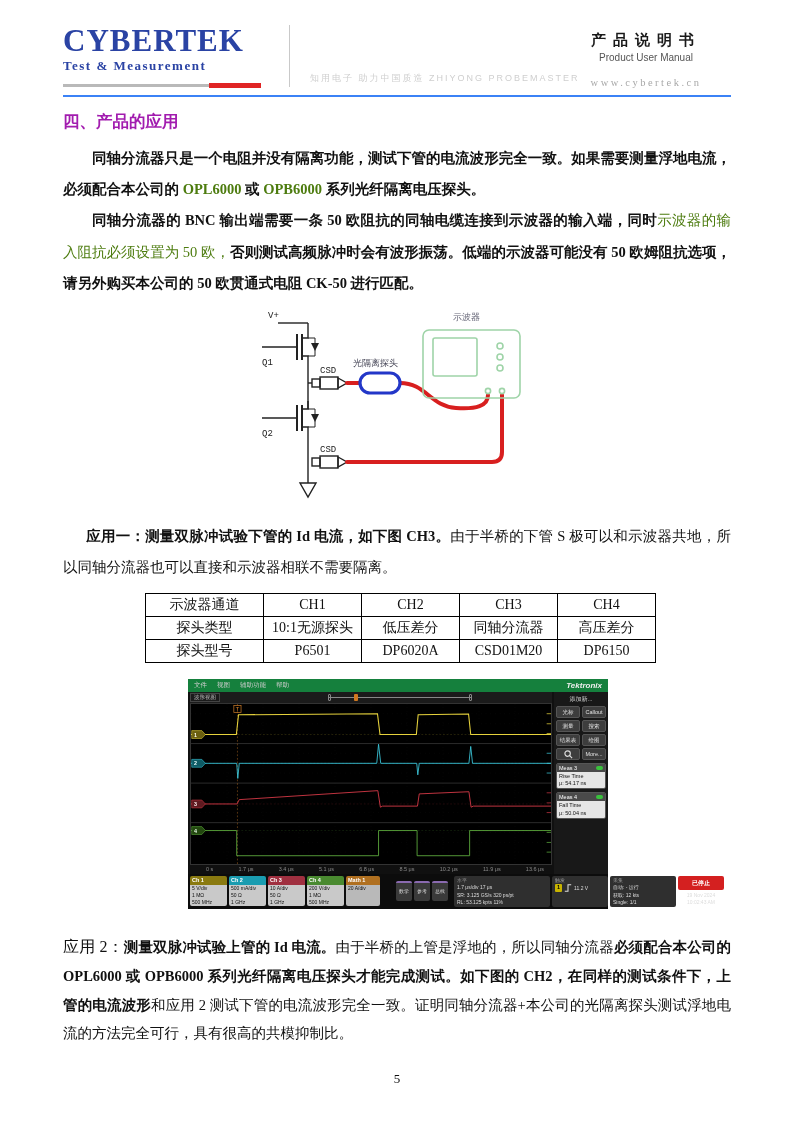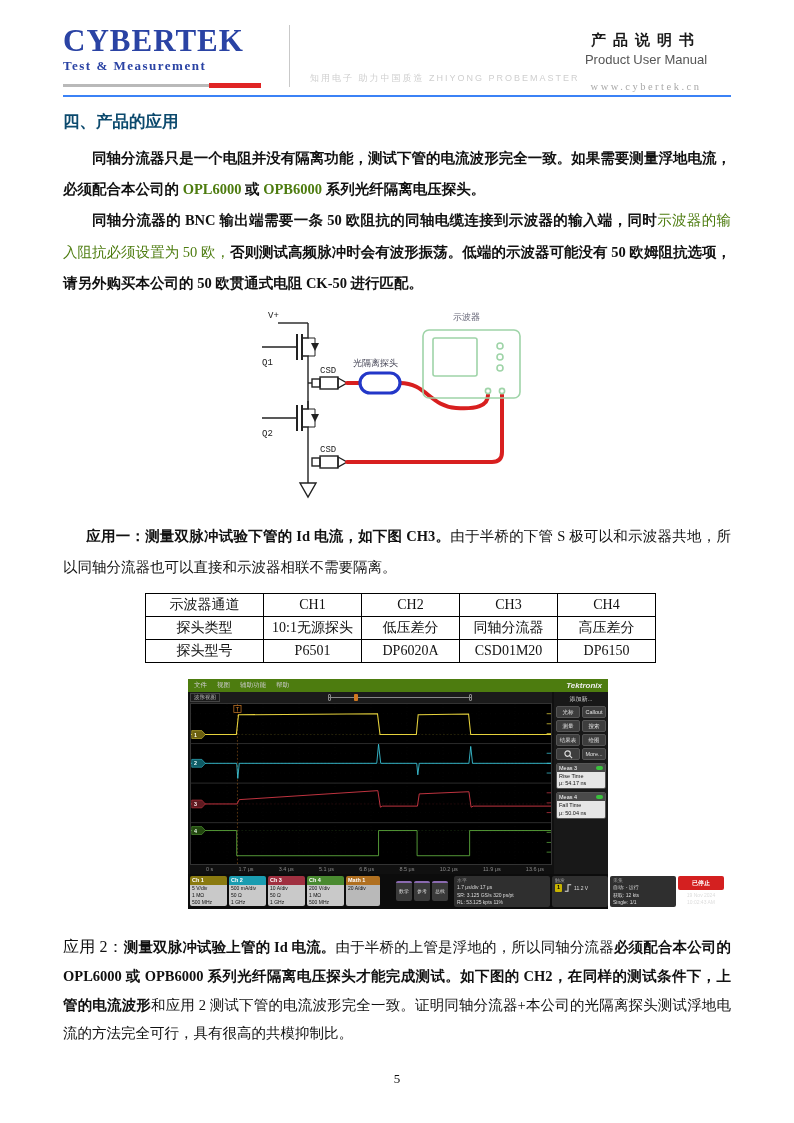--- a/index.html
+++ b/index.html
@@ -11,43 +11,43 @@
   .logo-blk { width:212px; position:relative; }
   .logo-title { font-family:"Liberation Serif", serif; font-weight:bold; font-size:31px; color:#2a43a4; letter-spacing:1px; line-height:1; }
   .logo-sub { font-family:"Liberation Serif", serif; font-weight:bold; font-size:13px; color:#2a43a4; letter-spacing:1.5px; margin-top:2px; }
   .logo-rule { position:absolute; bottom:8px; left:0; width:198px; height:3px; background:#b9b9b9; }
   .logo-rule-red { position:absolute; right:0; top:-1px; width:52px; height:5px; background:#e02424; }
   .hdr-vline { width:1px; background:#c9c9c9; margin:0 14px; height:62px; align-self:flex-start; }
   .hdr-mid { flex:1; position:relative; }
   .watermark { position:absolute; bottom:10px; left:6px; font-family:"Liberation Sans", sans-serif; font-size:9px; color:#cfcfcf; letter-spacing:2px; white-space:nowrap; }
   .hdr-right { width:170px; text-align:center; padding-top:6px; }
   .doc-title-cn { font-weight:bold; font-size:15px; letter-spacing:7px; color:#1a1a1a; white-space:nowrap; }
-  .doc-title-en { font-family:"Liberation Sans", sans-serif; font-size:13px; color:#555; margin-top:2px; }
+  .doc-title-en { font-family:"Liberation Sans", sans-serif; font-size:10px; color:#555; margin-top:2px; }
   .website { font-family:Liberation Serif, serif; font-size:10.5px; color:#a8a8a8; letter-spacing:2.5px; margin-top:14px; white-space:nowrap; }
 
   
-  h2.sec { font-size:16.5px; margin:14px 0 10px; color:#0c4a6e; }
+  h2.sec { font-size:16.5px; margin:14px 0 10px; color:#a21caf; }
   p.bodyp { font-size:14.5px; line-height:2.15; text-align:justify; }
   .ind2 { text-indent:2em; }
   .b { font-weight:bold; }
   .blue { color:#4d7c0f; }
 
   
   figure.circ { margin:6px 0 0 137px; width:360px; height:212px; }
 
   
   table.spec { border-collapse:collapse; margin:10px 0 0 82px; font-size:14px; }
   table.spec td { border:1.2px solid #000; text-align:center; height:23px; padding:0 6px; }
   table.spec td:first-child { width:118px; }
   table.spec td { width:98px; }
 
   
   .scope { position:relative; width:420px; height:230px; margin:16px 0 0 125px; background:#101010;
            font-family:"Liberation Sans", sans-serif; color:#ccc; }
-  .sc-menu { position:absolute; top:0; left:0; right:0; height:13px; background:#4d7c0f; display:flex; align-items:center; padding:0 6px; gap:10px; font-size:6.5px; color:#ccc; }
+  .sc-menu { position:absolute; top:0; left:0; right:0; height:13px; background:#15803d; display:flex; align-items:center; padding:0 6px; gap:10px; font-size:6.5px; color:#ccc; }
   .sc-brand { margin-left:auto; font-size:8px; font-weight:bold; font-style:italic; color:#eee; }
   .sc-strip { position:absolute; top:13px; left:2px; width:362px; height:11px; display:flex; align-items:center; background:#1b1b1b; }
   .sc-tab { font-size:5.5px; color:#bbb; border:1px solid #444; padding:0 3px; margin-right:12px; line-height:7px; }
   .sc-slider { position:relative; flex:1; height:5px; }
   .sc-slider .track { position:absolute; top:2px; left:30%; width:45%; height:0; border-top:1px solid #888; }
   .sc-slider .brL,.sc-slider .brR { position:absolute; top:-1px; width:3px; height:7px; border:1px solid #888; border-radius:1px; }
   .sc-slider .brL { left:30%; } .sc-slider .brR { left:calc(75% - 3px); }
   .sc-slider .mark { position:absolute; top:-1px; left:38%; width:4px; height:7px; background:#d07820; border-radius:1px; }
   .sc-plot { position:absolute; top:24px; left:2px; width:362px; height:162px; background:#000; border:1px solid #333; }
   .sc-ticks { position:absolute; top:187px; left:2px; width:362px; height:8px; display:flex; justify-content:space-between; padding:0 8px 0 16px; font-size:5.5px; color:#8a8a8a; }

